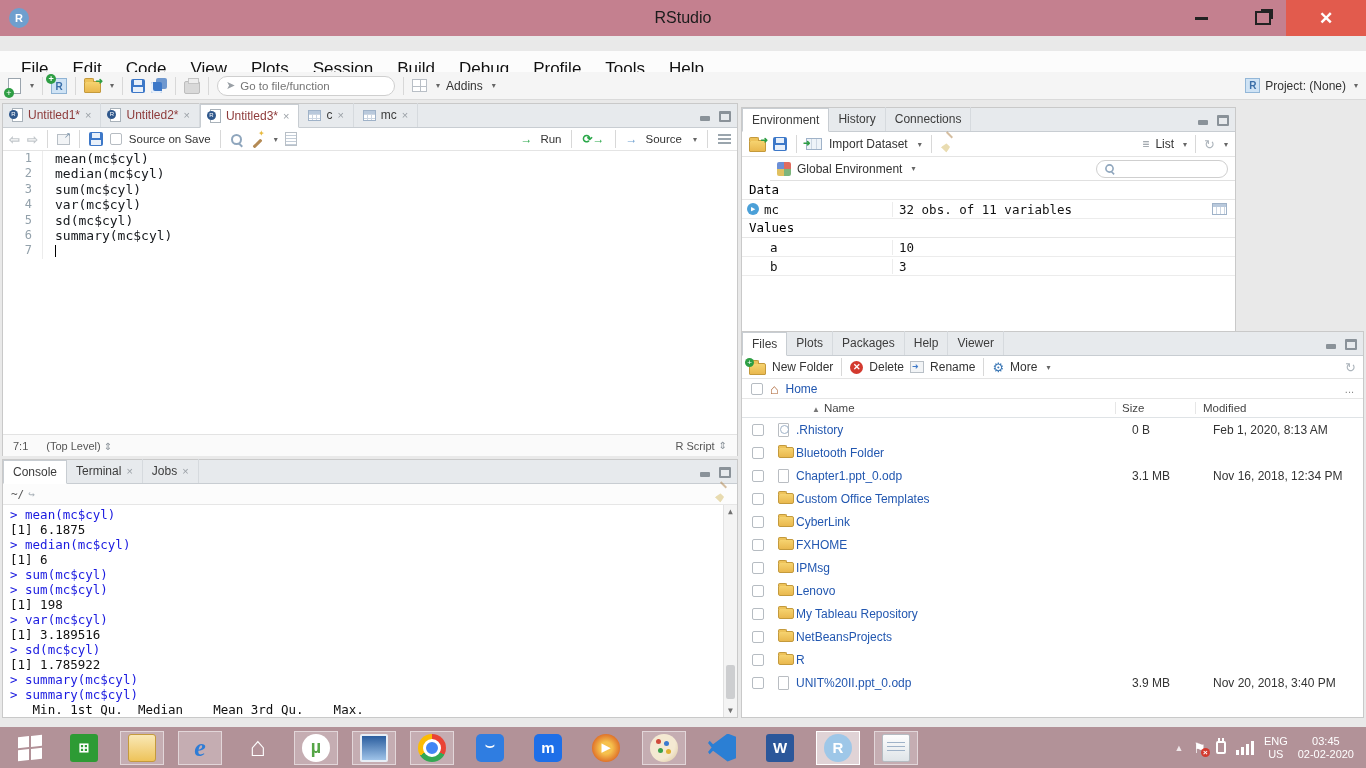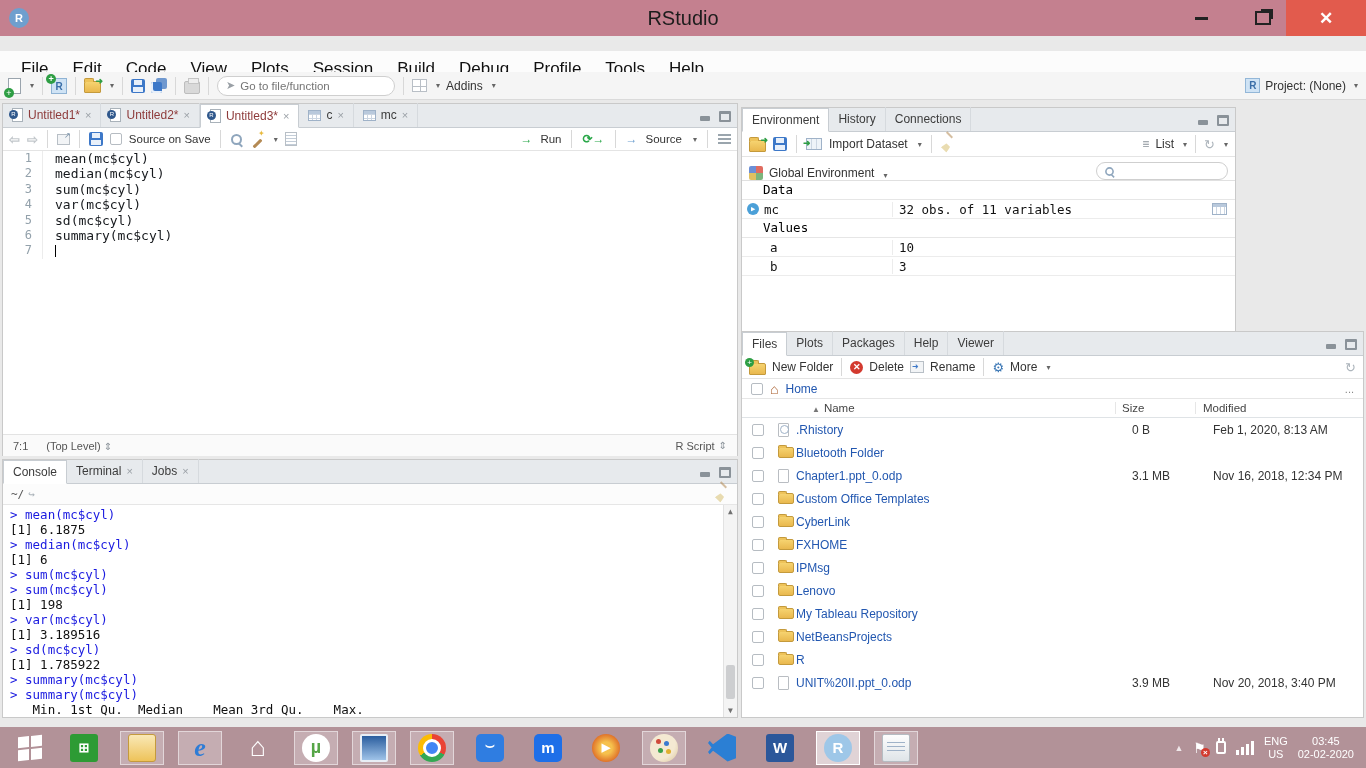--- a/index.html
+++ b/index.html
@@ -3,21 +3,21 @@
 <meta charset="utf-8">
 <style>
   * { margin:0; padding:0; box-sizing:border-box; }
   html,body { width:1366px; height:768px; overflow:hidden; }
   body { font-family:"Liberation Sans", sans-serif; background:#e9e9e9; position:relative; }
   .screen { position:absolute; inset:0; }
 
   
   .titlebar { position:absolute; left:0; top:0; width:1366px; height:36px; background:#c4808f; display:flex; align-items:center; }
   .app-ball { position:absolute; left:9px; top:8px; width:20px; height:20px; border-radius:50%; background:#6f9fce; color:#fff; font-size:11px; font-weight:bold; text-align:center; line-height:20px; }
-  .title-text { position:absolute; left:0; right:0; text-align:center; font-size:20px; color:#1c1c1c; }
+  .title-text { position:absolute; left:0; right:0; text-align:center; font-size:16px; color:#1c1c1c; }
   .win-btn { position:absolute; top:0; height:36px; display:flex; align-items:center; justify-content:center; }
   .win-min { left:1178px; width:46px; } .win-min::after{content:""; width:13px; height:3px; background:#222;}
   .win-restore { left:1240px; width:46px; } .win-restore::after{content:""; width:12px; height:10px; border:2px solid #222; box-shadow:4px -4px 0 -2px #222, 3px -3px 0 0 #c4808f inset;}
   .win-close { left:1286px; width:80px; background:#e25b4d; color:#fff; font-size:17px; font-weight:bold; }
 
   
   .menubar { position:absolute; left:0; top:51px; width:1366px; height:36px; background:#fcfcfc; display:flex; align-items:center; padding-left:10px; gap:2px; border-bottom:1px solid #ededed; }
   .menu-item { font-size:17px; color:#111; padding:0 11px; cursor:default; }
 
   
@@ -105,26 +105,26 @@
   .vscroll .up { top:2px; } .vscroll .down { bottom:2px; }
   .vscroll .thumb { position:absolute; left:2px; width:9px; background:#cdced0; border-radius:2px; }
 
   
   .env-toolbar { height:25px; border-bottom:1px solid #e4e4e4; display:flex; align-items:center; gap:7px; padding:0 7px; font-size:12px; color:#333; background:#fff; }
   .icon-import { width:16px; height:12px; border:1px solid #9fb2c8; background:repeating-linear-gradient(to right, transparent 0 4px, #ccd6e2 4px 5px), #eef3f8; position:relative; }
   .icon-import::after { content:"➜"; position:absolute; left:-4px; top:-1px; color:#2e9e44; font-size:9px; font-weight:bold; }
   .icon-list { color:#8a9299; font-size:12px; }
   .icon-refresh { color:#adb5bc; font-size:13px; }
   .env-right { margin-left:auto; display:flex; align-items:center; gap:6px; }
-  .env-scope { height:24px; border-bottom:1px solid #e0e0e0; display:flex; align-items:flex-end; gap:6px; padding:0 7px; font-size:12px; color:#333; }
+  .env-scope { height:24px; border-bottom:1px solid #e0e0e0; display:flex; align-items:center; gap:6px; padding:0 7px; font-size:12px; color:#333;margin-left:28px; }
   .icon-envcube { width:14px; height:14px; border-radius:2px; background:conic-gradient(#e06c60 0 25%, #7cb57c 0 50%, #e0c060 0 75%, #6c8fd6 0 100%); }
   .env-search { margin-left:auto; width:132px; height:18px; border:1px solid #cfcfcf; border-radius:9px; display:flex; align-items:center; padding:0 6px; gap:4px; background:#fff; }
   .env-search .icon-mag { transform:scale(.8); }
   .env-search input { border:none; outline:none; width:100px; font-size:11px; background:transparent; }
-  .env-section { height:19px; line-height:18px; font-family:"DejaVu Sans Mono",monospace; font-size:12.5px; color:#000; padding-left:21px; border-bottom:1px solid #e6e6e6; }
+  .env-section { height:19px; line-height:18px; font-family:"DejaVu Sans Mono",monospace; font-size:12.5px; color:#000; padding-left:7px; border-bottom:1px solid #e6e6e6; }
   .env-row { height:19px; display:flex; align-items:center; border-bottom:1px solid #ececec; font-family:"DejaVu Sans Mono",monospace; font-size:12.5px; color:#111; }
   .env-expander { width:12px; height:12px; border-radius:50%; background:#4ba0d8; color:#fff; font-size:7px; line-height:12px; text-align:center; margin:0 5px 0 5px; flex:none; }
   .env-name { width:128px; flex:none; }
   .env-name.plain { padding-left:28px; width:150px; }
   .env-value { flex:1; border-left:1px solid #ececec; padding-left:6px; }
   .env-grid { width:15px; height:12px; margin-right:8px; border:1px solid #9fb2c8; background:linear-gradient(#b9c9dc 0 3px, transparent 3px), repeating-linear-gradient(to right, transparent 0 3px, #ccd6e2 3px 4px), #fff; }
 
   
   .files-toolbar { height:23px; border-bottom:1px solid #e4e4e4; display:flex; align-items:center; gap:6px; padding:0 7px; font-size:12px; color:#333; background:#fff; }
   .icon-folder.plus::after { content:"+"; position:absolute; left:-5px; top:-6px; width:9px; height:9px; border-radius:50%; background:#2e9e44; color:#fff; font-size:8px; line-height:9px; text-align:center; }

